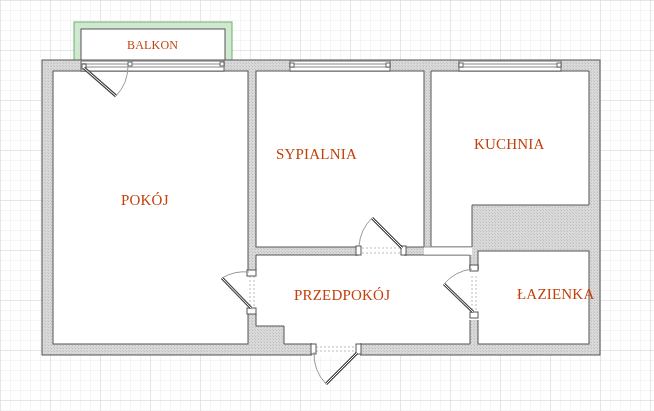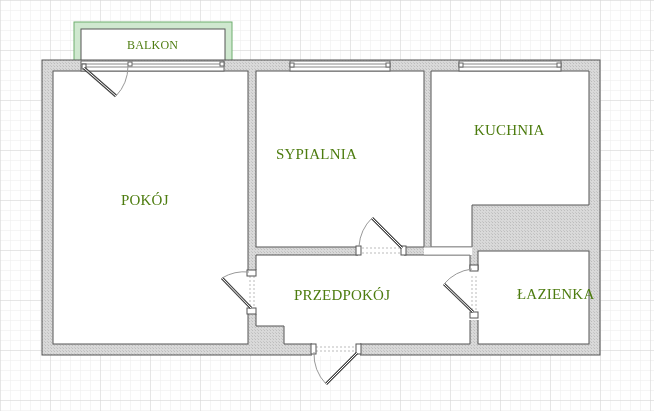--- a/index.html
+++ b/index.html
@@ -4,21 +4,21 @@
 <style>
   html, body { margin: 0; padding: 0; }
   body {
     width: 654px; height: 411px; overflow: hidden; position: relative;
     background: #ffffff;
     font-family: "Liberation Serif", serif;
   }
   #plan { position: absolute; left: 0; top: 0; width: 654px; height: 411px; }
   .lbl {
     position: absolute; font-family: "Liberation Serif", serif;
-    font-size: 15px; color: #4d7c0f; white-space: nowrap; letter-spacing: 0.2px;
+    font-size: 15px; color: #c2410c; white-space: nowrap; letter-spacing: 0.2px;
   }
   .lbl-small { font-size: 12px; }
 </style>
 </head>
 <body>
 
 <svg id="plan" viewBox="0 0 654 411" xmlns="http://www.w3.org/2000/svg">
   <defs>
     <pattern id="minor" width="10" height="10" patternUnits="userSpaceOnUse">
       <path d="M10 0 L0 0 0 10" fill="none" stroke="#ececec" stroke-width="1"></path>
@@ -134,15 +134,15 @@
       <path d="M357 353 L326 384" stroke="#444" stroke-width="3"></path>
       <path d="M357 353 L326 384" stroke="#fff" stroke-width="1"></path>
       <path d="M314 352 A 44 44 0 0 0 326 384" stroke="#999"></path>
     </g>
   </g>
 </svg>
 
 <div class="lbl lbl-small" style="left:127px; top:38px;">BALKON</div>
 <div class="lbl" style="left:121px; top:192px;text-align:right;">POKÓJ</div>
 <div class="lbl" style="left:276px; top:146px;">SYPIALNIA</div>
-<div class="lbl" style="left:474px; top:122px;">KUCHNIA</div>
+<div class="lbl" style="left:474px; top:136px;">KUCHNIA</div>
 <div class="lbl" style="left:294px; top:287px;font-family:Liberation Serif, serif;">PRZEDPOKÓJ</div>
 <div class="lbl" style="left:517px; top:286px;">ŁAZIENKA</div>
 
 </body></html>

